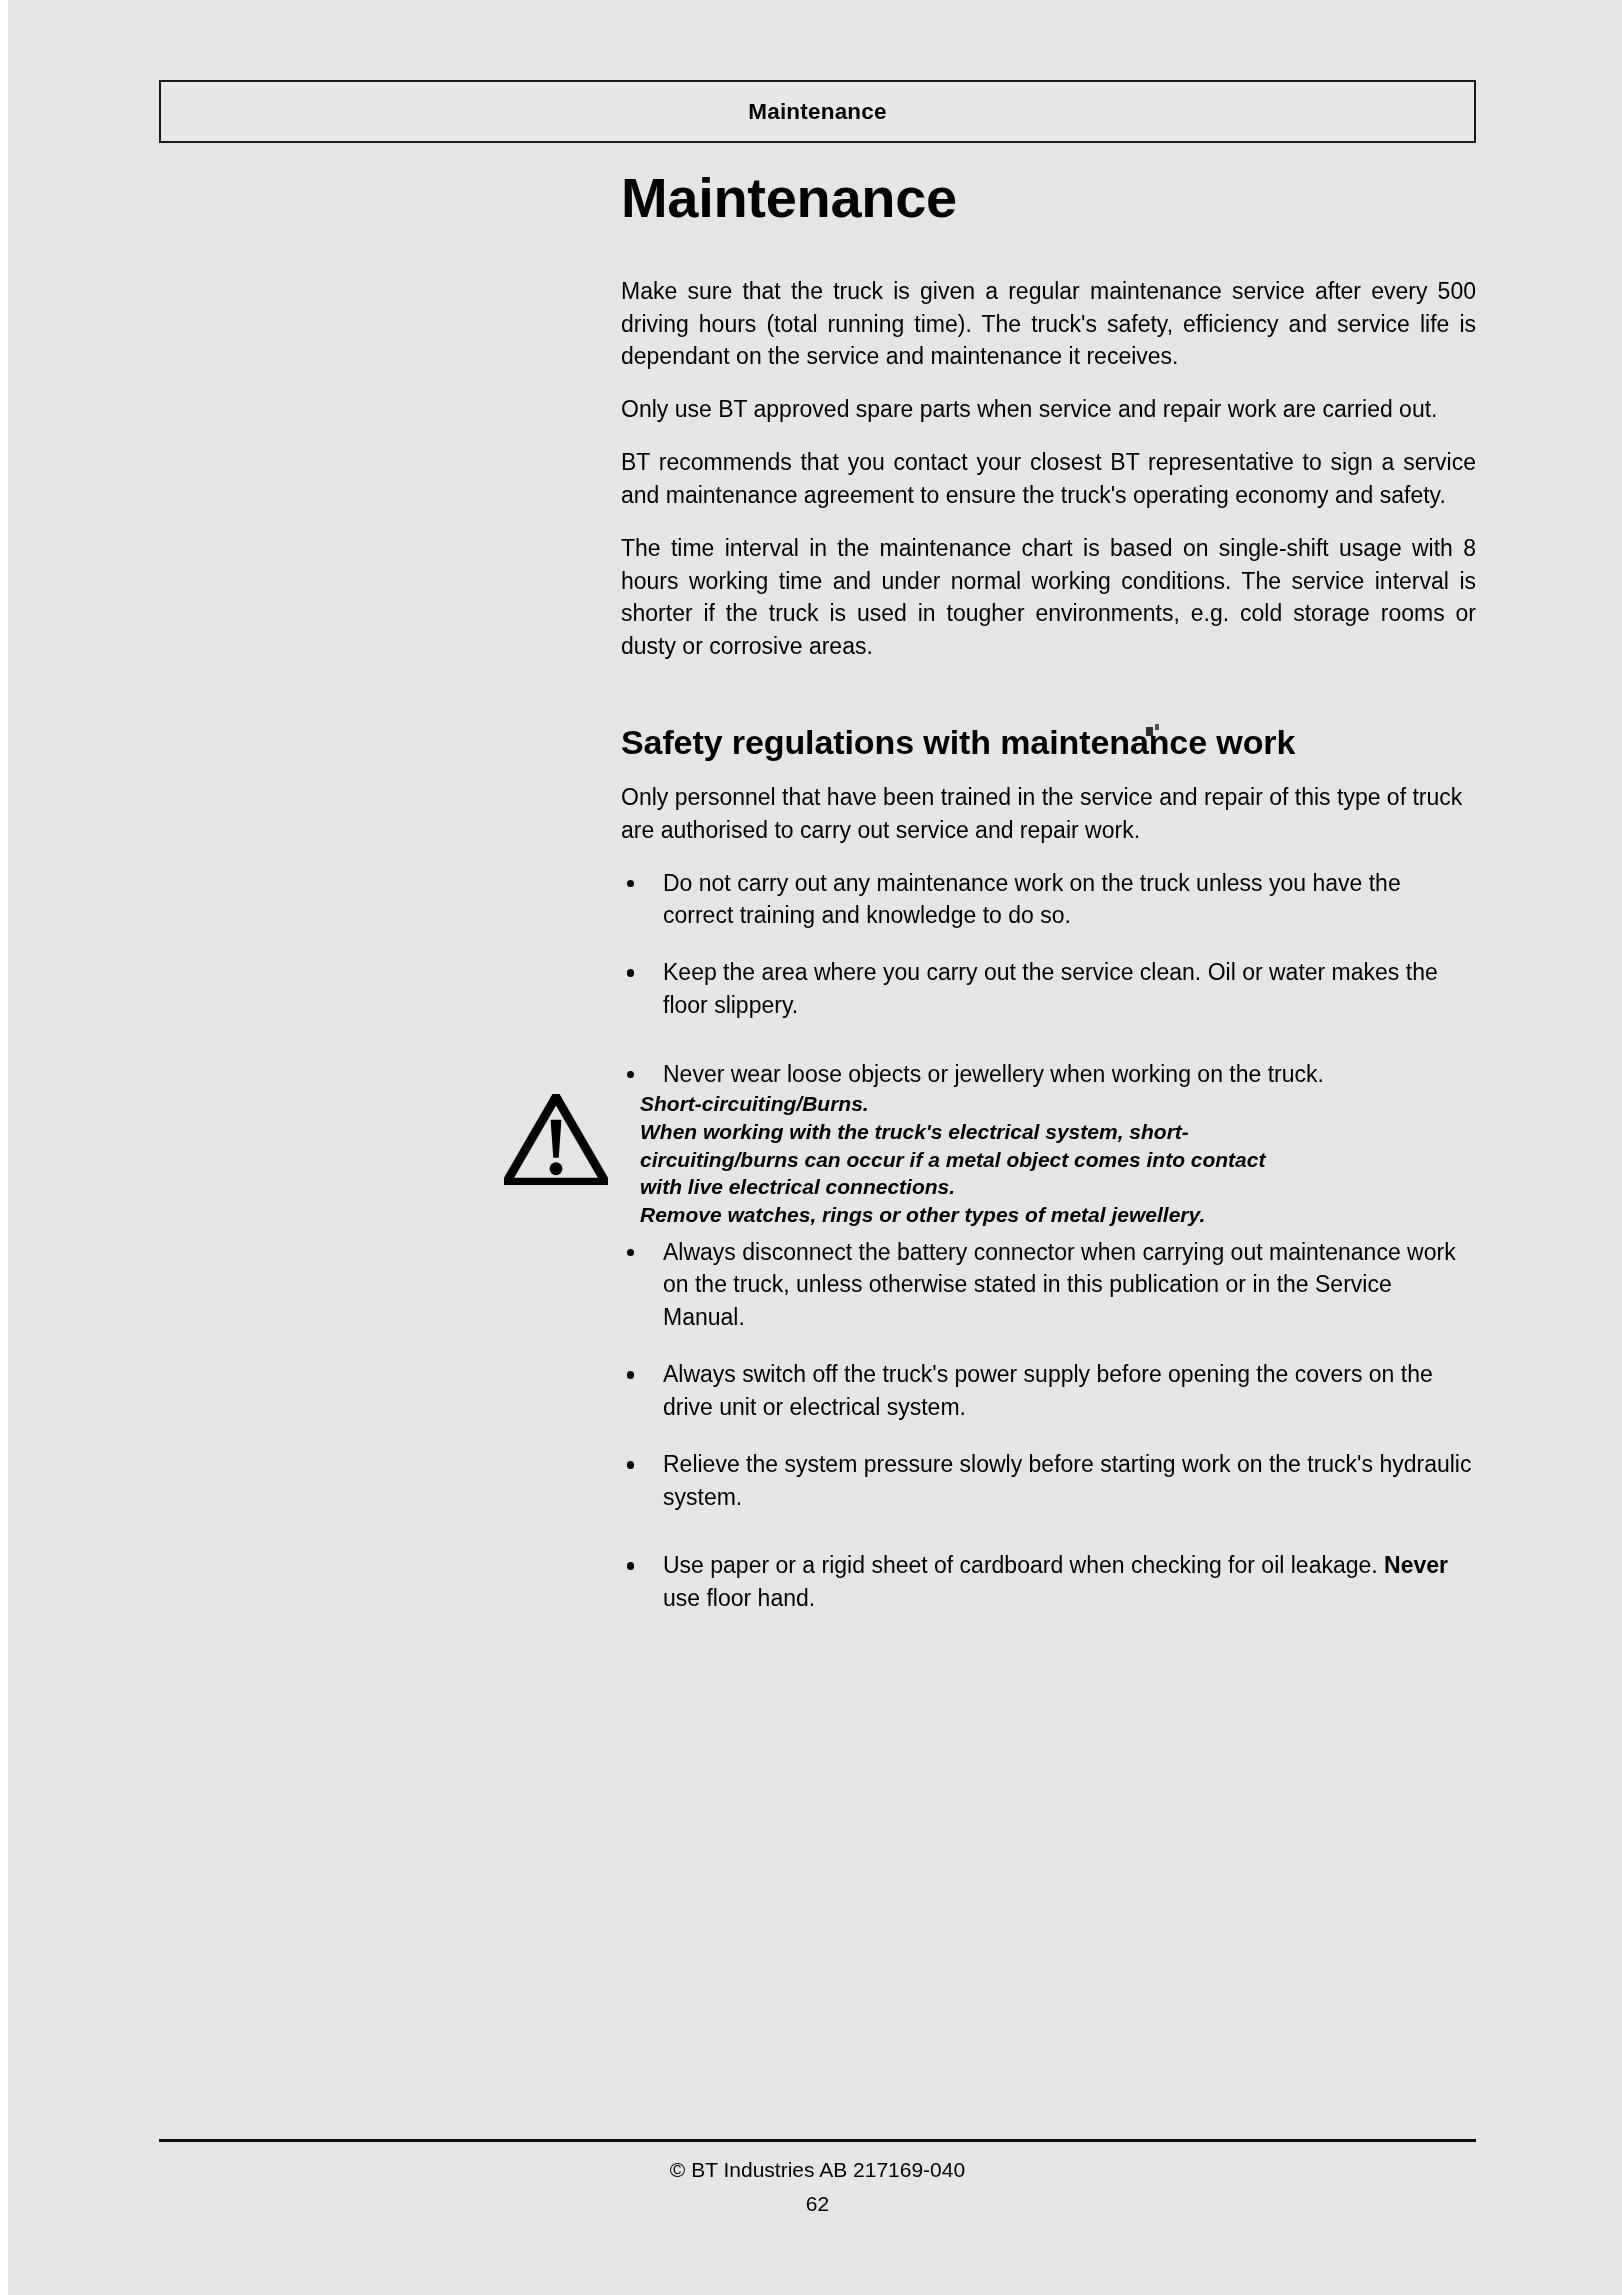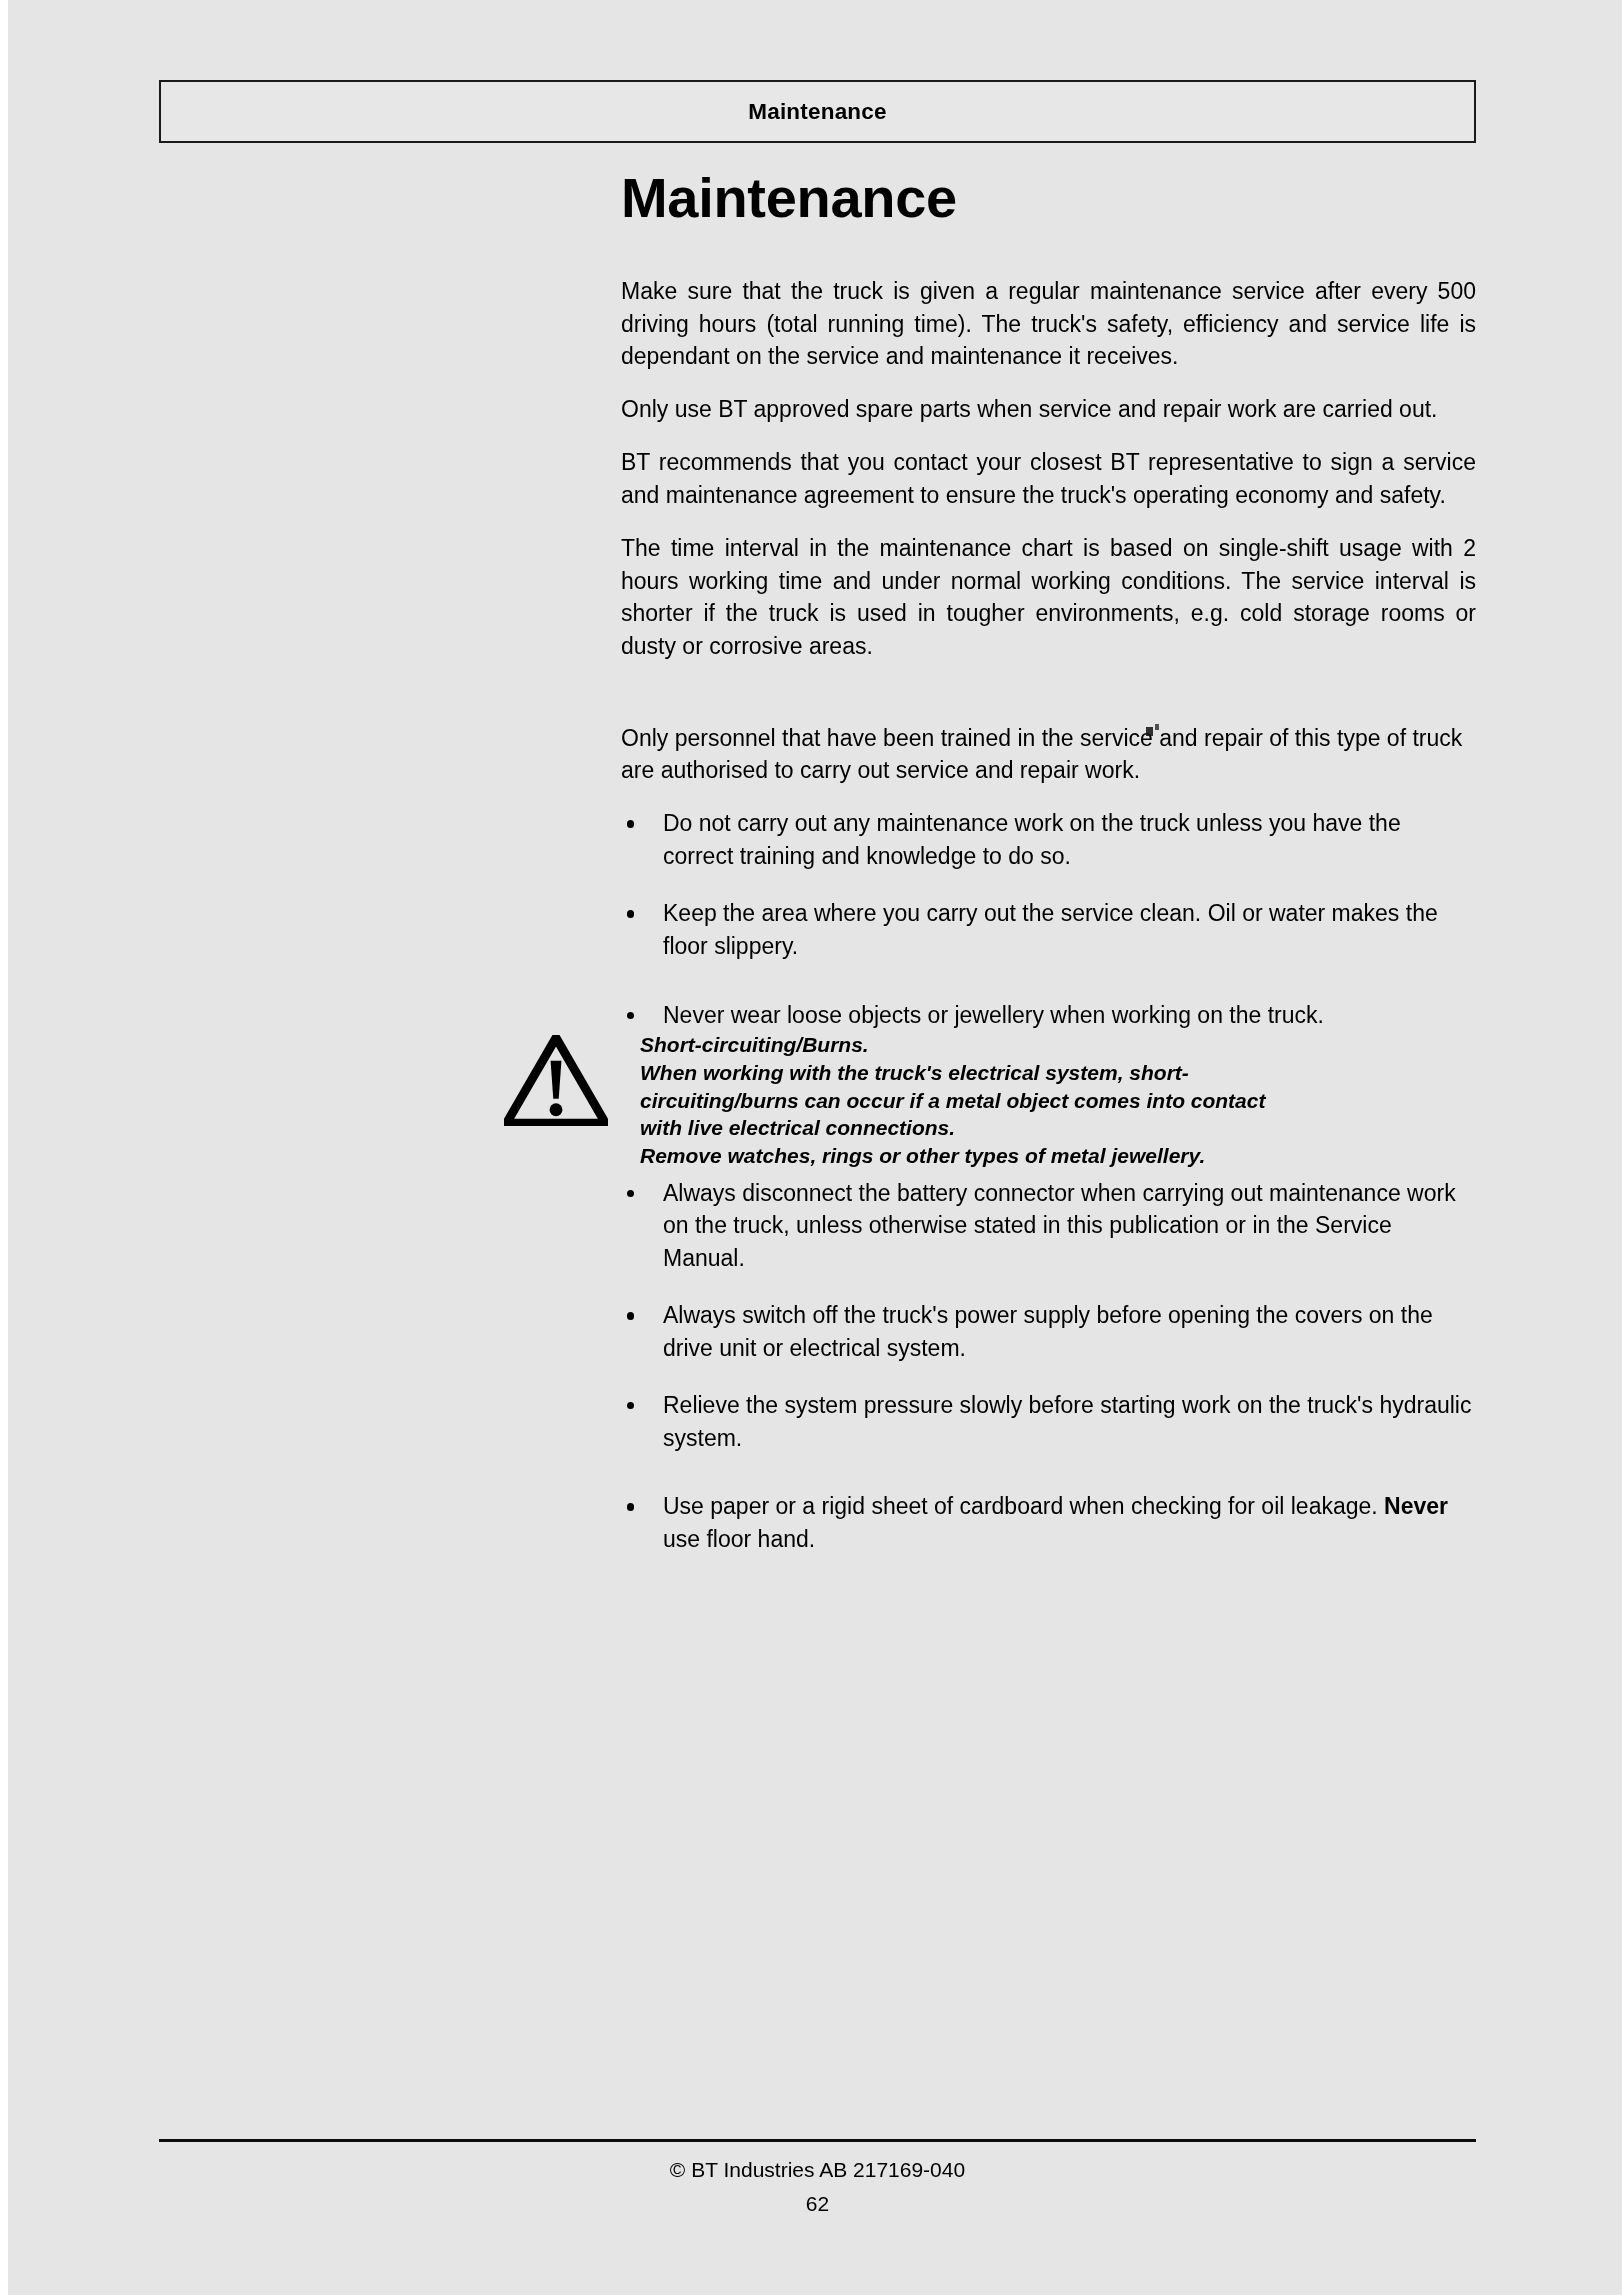--- a/index.html
+++ b/index.html
@@ -200,25 +200,26 @@
     <span class="header-title">Maintenance</span>
   </div>
 
   <div class="content">
 
     <h1 class="doc-title">Maintenance</h1>
 
     <p class="body">Make sure that the truck is given a regular maintenance service after every 500 driving hours (total running time). The truck's safety, efficiency and service life is dependant on the service and maintenance it receives.</p>
     <p class="body">Only use BT approved spare parts when service and repair work are carried out.</p>
     <p class="body">BT recommends that you contact your closest BT representative to sign a service and maintenance agreement to ensure the truck's operating economy and safety.</p>
-    <p class="body">The time interval in the maintenance chart is based on single-shift usage with 2 hours working time and under normal working conditions. The service interval is shorter if the truck is used in tougher environments, e.g. cold storage rooms or dusty or corrosive areas.</p>
+    <p class="body">The time interval in the maintenance chart is based on single-shift usage with 8 hours working time and under normal working conditions. The service interval is shorter if the truck is used in tougher environments, e.g. cold storage rooms or dusty or corrosive areas.</p>
 
     <div class="section-wrap">
       <span class="scan-speck"></span>
       <span class="scan-speck b"></span>
+      <h2 class="section-title">Safety regulations with maintenance work</h2>
 
       <p class="body ragged">Only personnel that have been trained in the service and repair of this type of truck are authorised to carry out service and repair work.</p>
 
       <ul class="bullets bullets-group-1">
         <li>
           <span class="dot"></span>
           <span>Do not carry out any maintenance work on the truck unless you have the correct training and knowledge to do so.</span>
         </li>
         <li>
           <span class="dot"></span>

